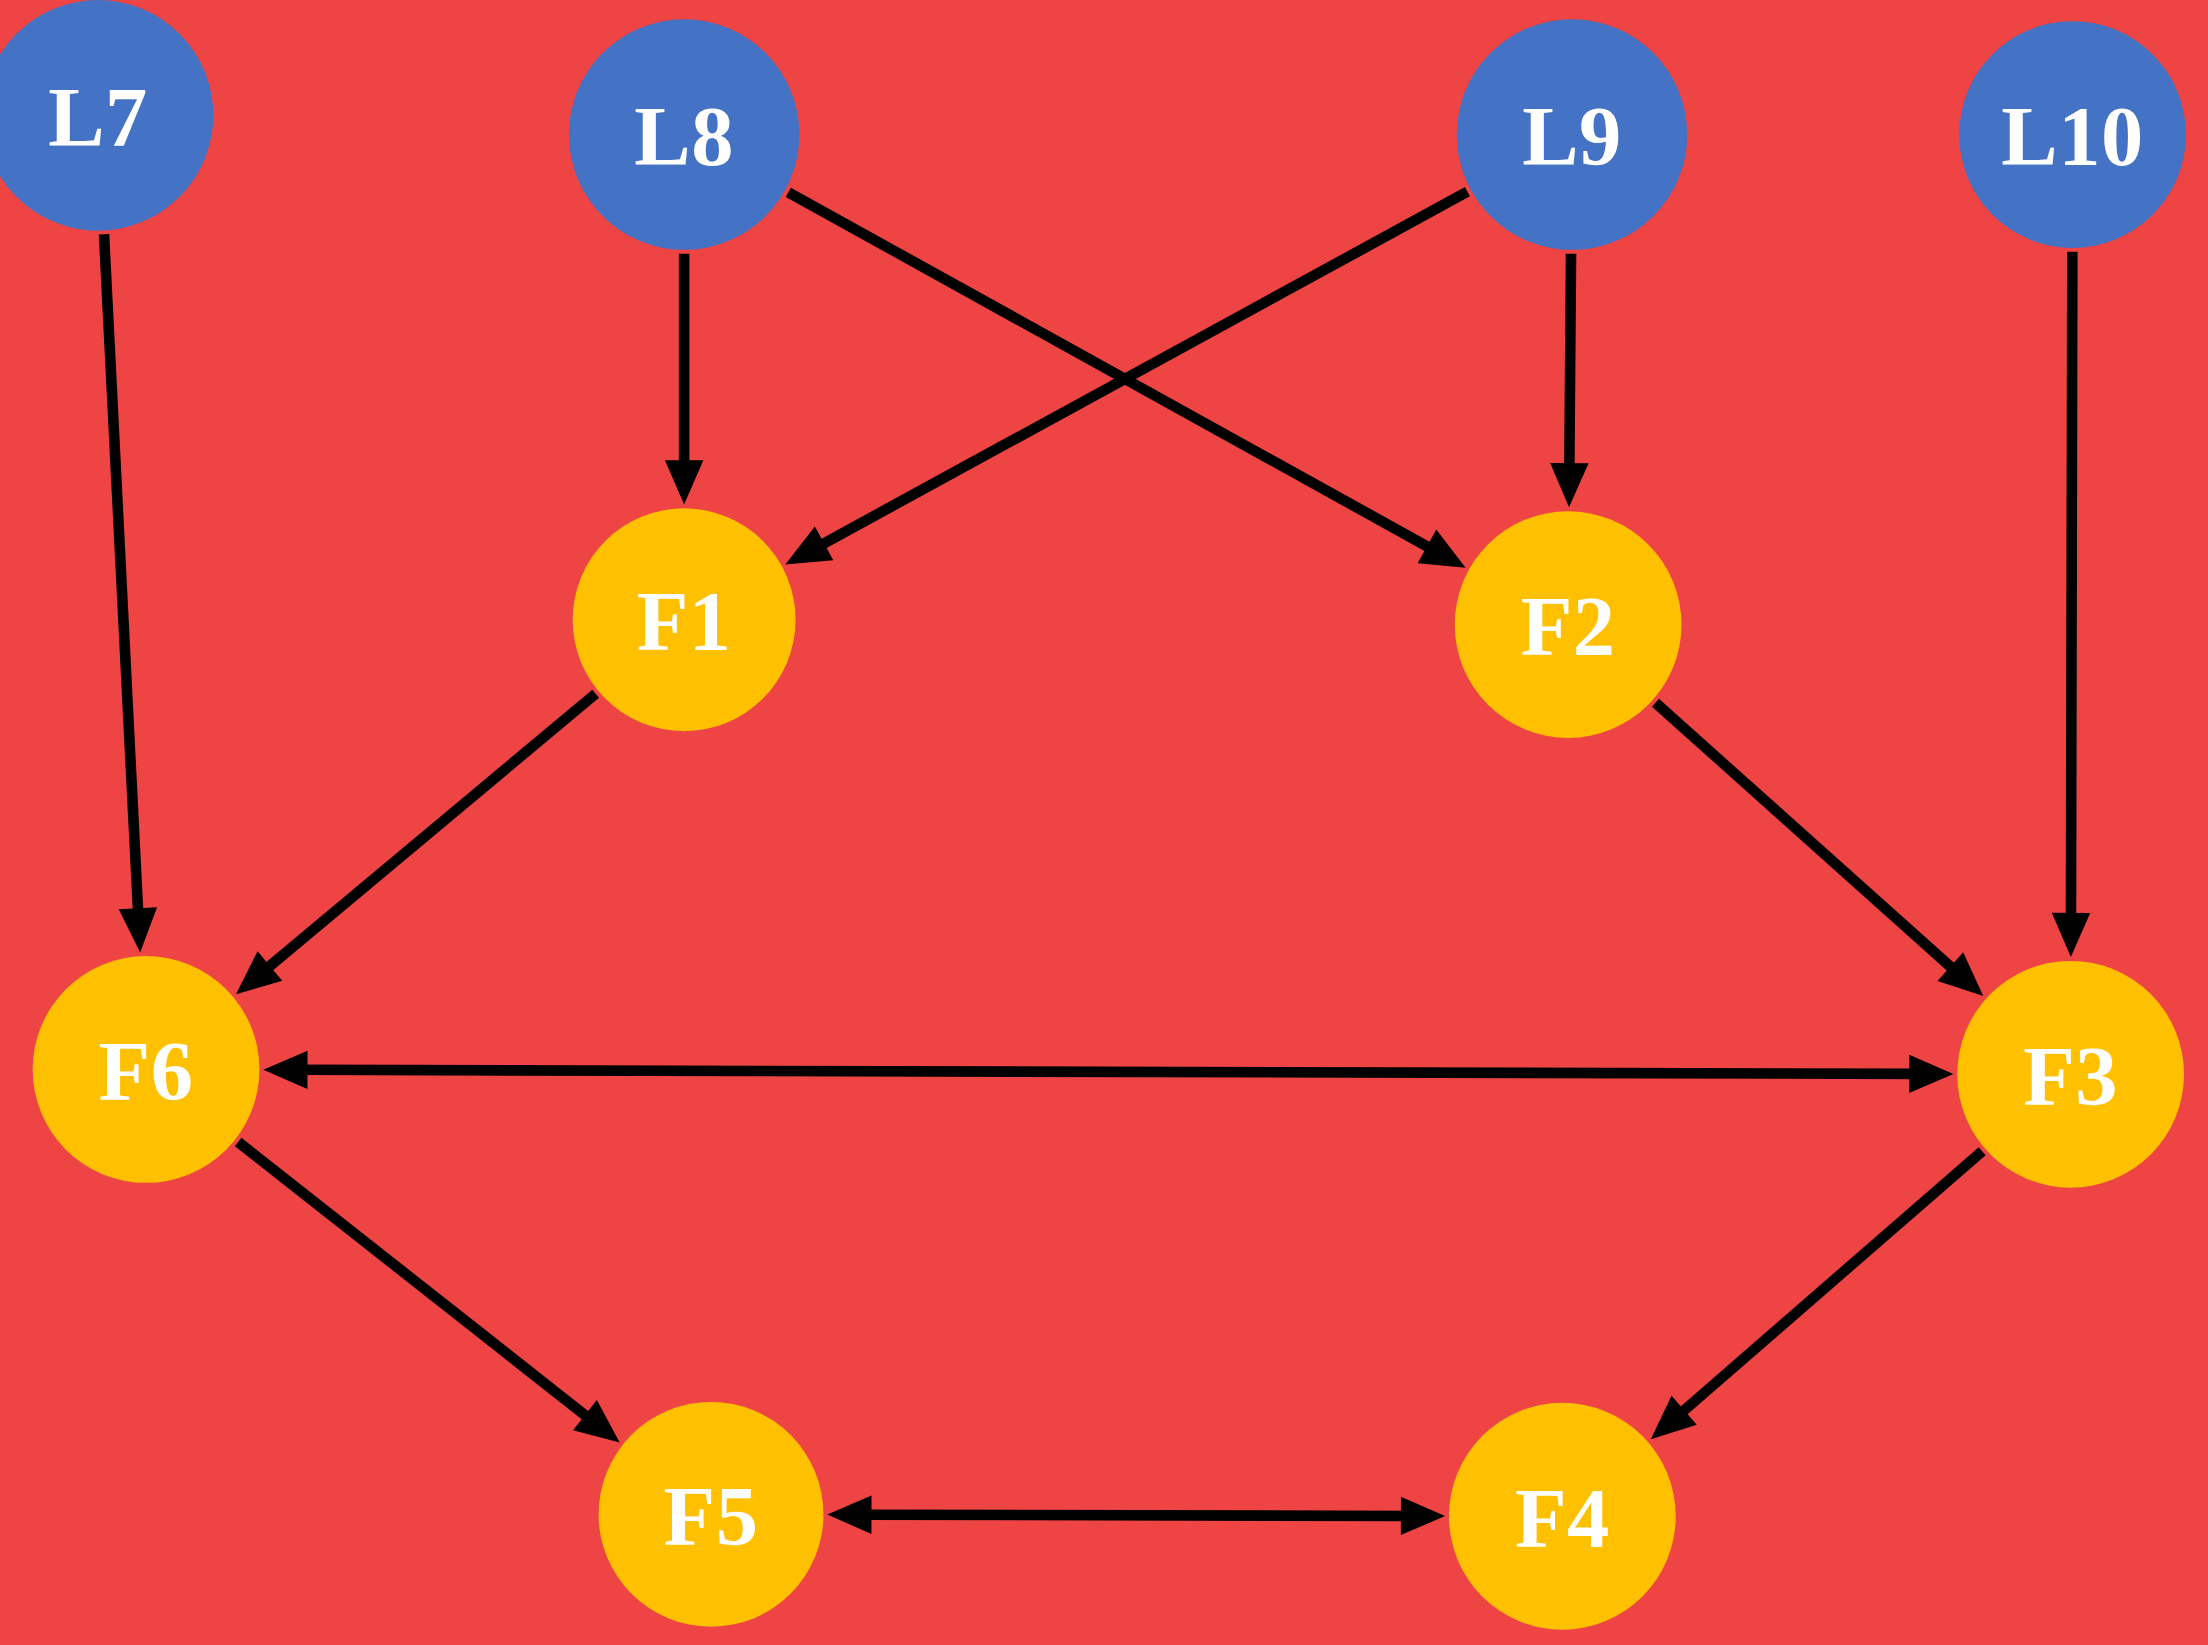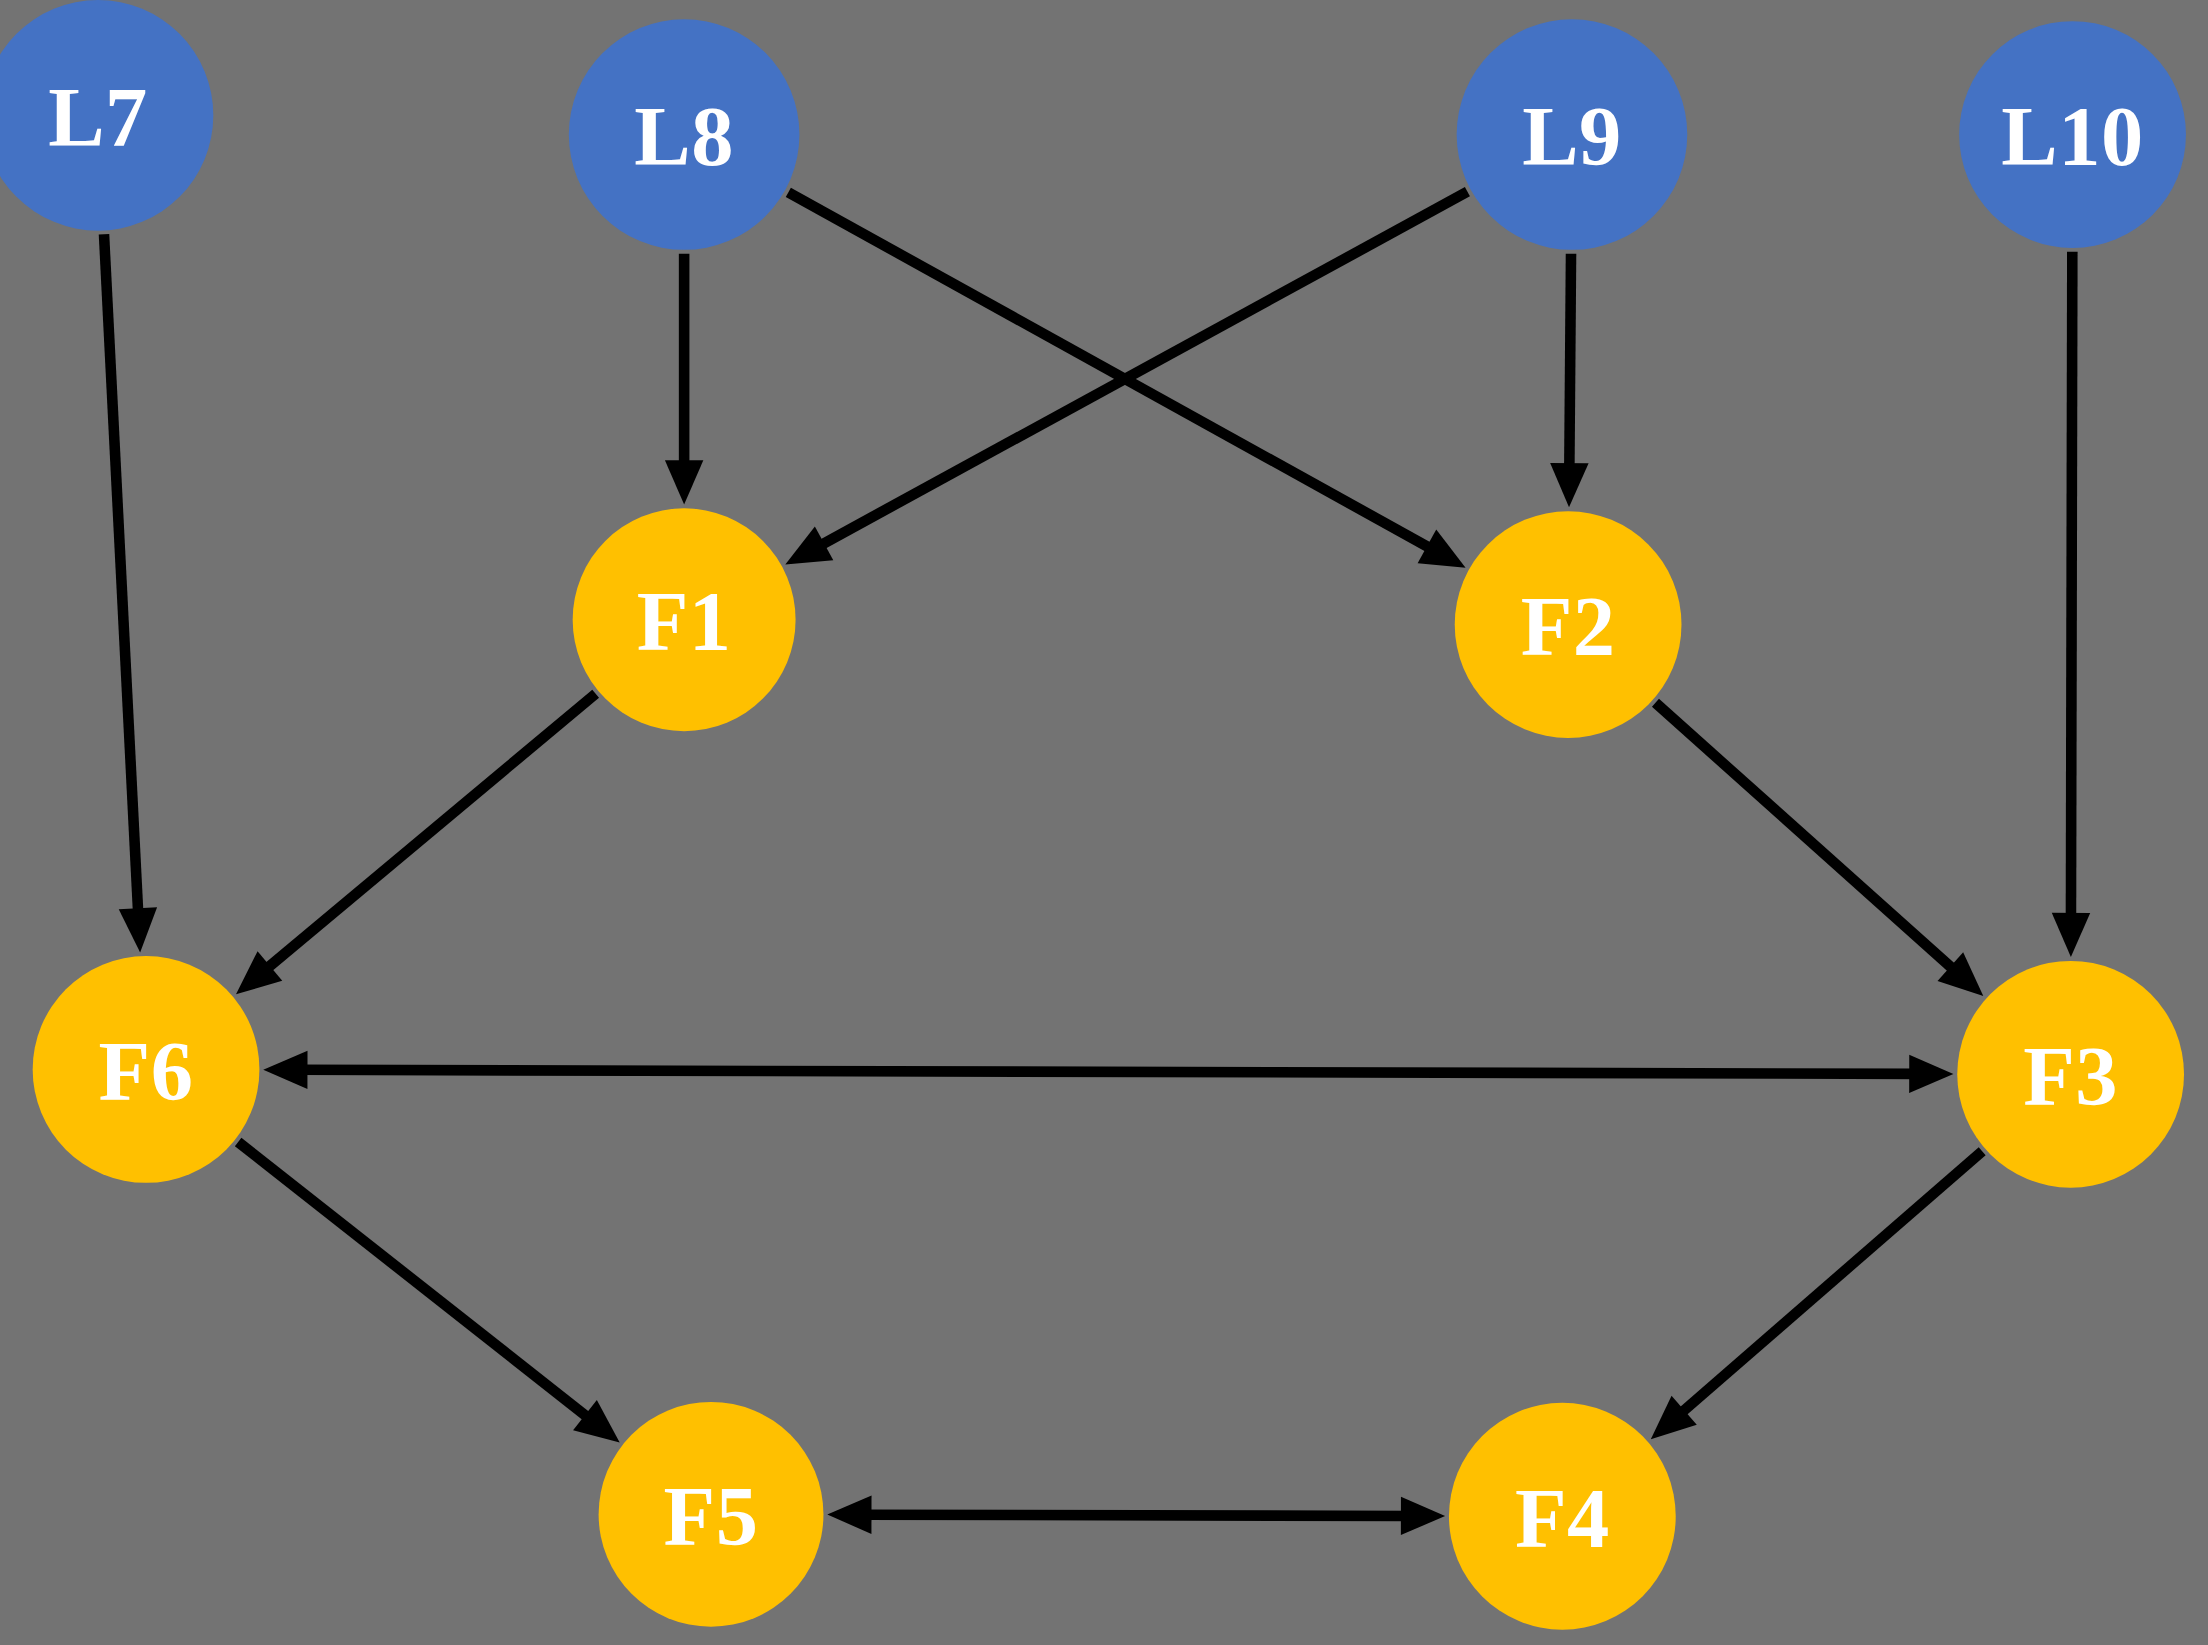--- a/index.html
+++ b/index.html
@@ -11,21 +11,21 @@
   body {
     width: 2209px;
     height: 1646px;
     overflow: hidden;
     font-family: "Liberation Serif", "DejaVu Serif", serif;
   }
   #diagram-root {
     position: relative;
     width: 2209px;
     height: 1646px;
-    background: #737373;
+    background: #ef4444;
   }
   #graph-svg {
     position: absolute;
     top: 0;
     left: 0;
     width: 2209px;
     height: 1646px;
     display: block;
   }
   .node-label {

